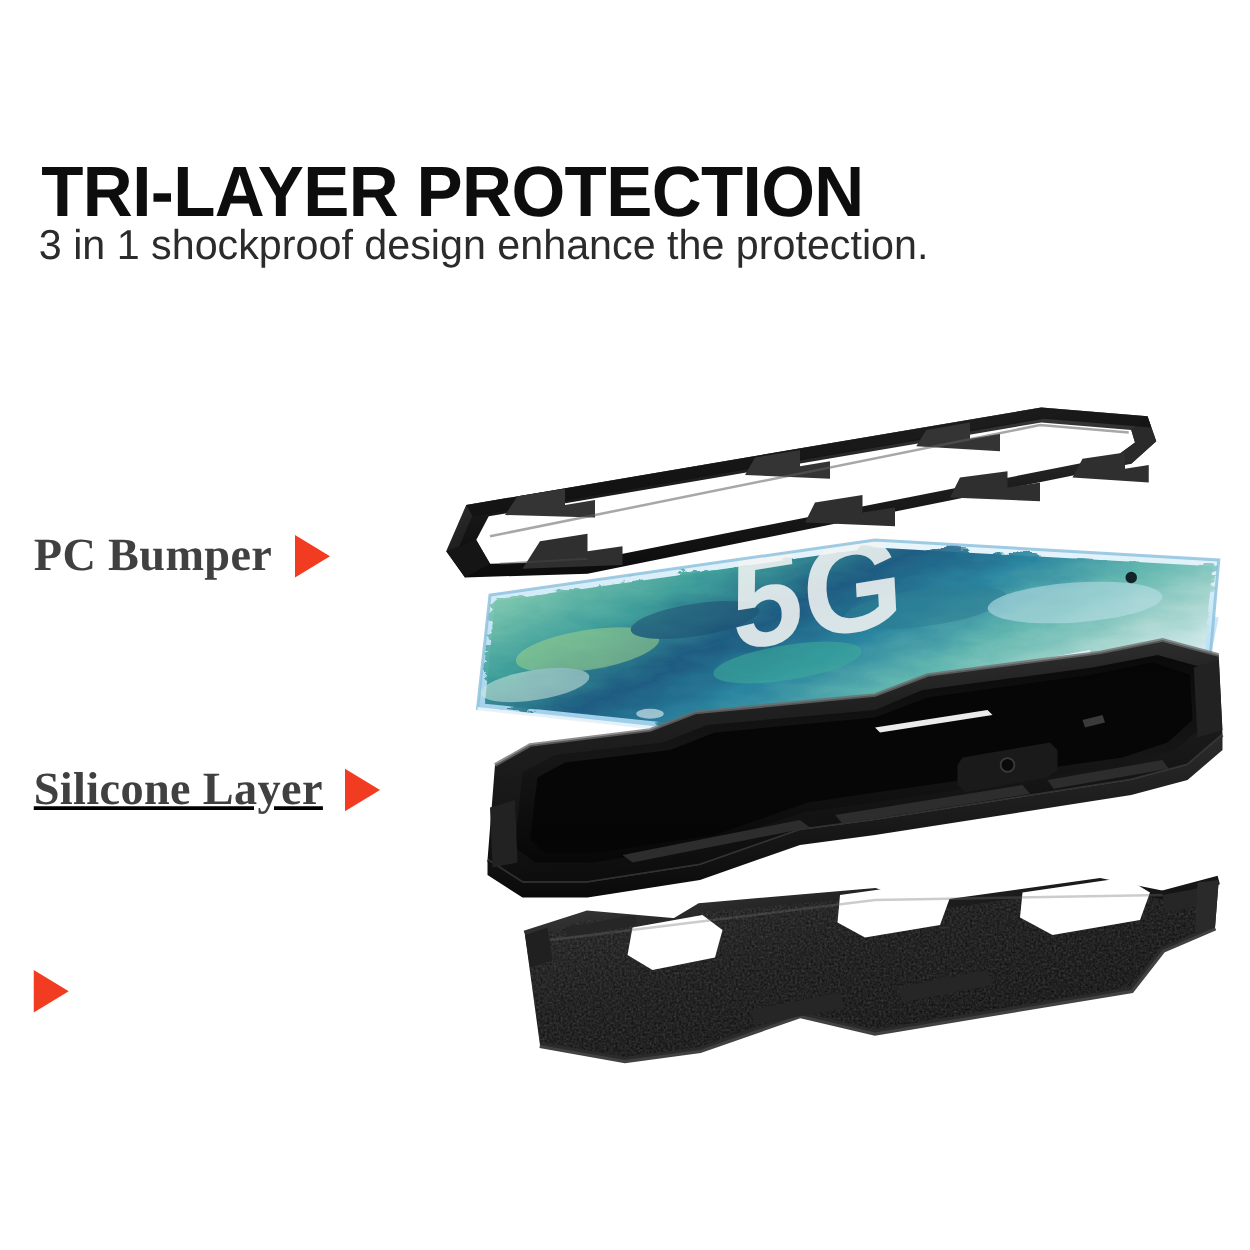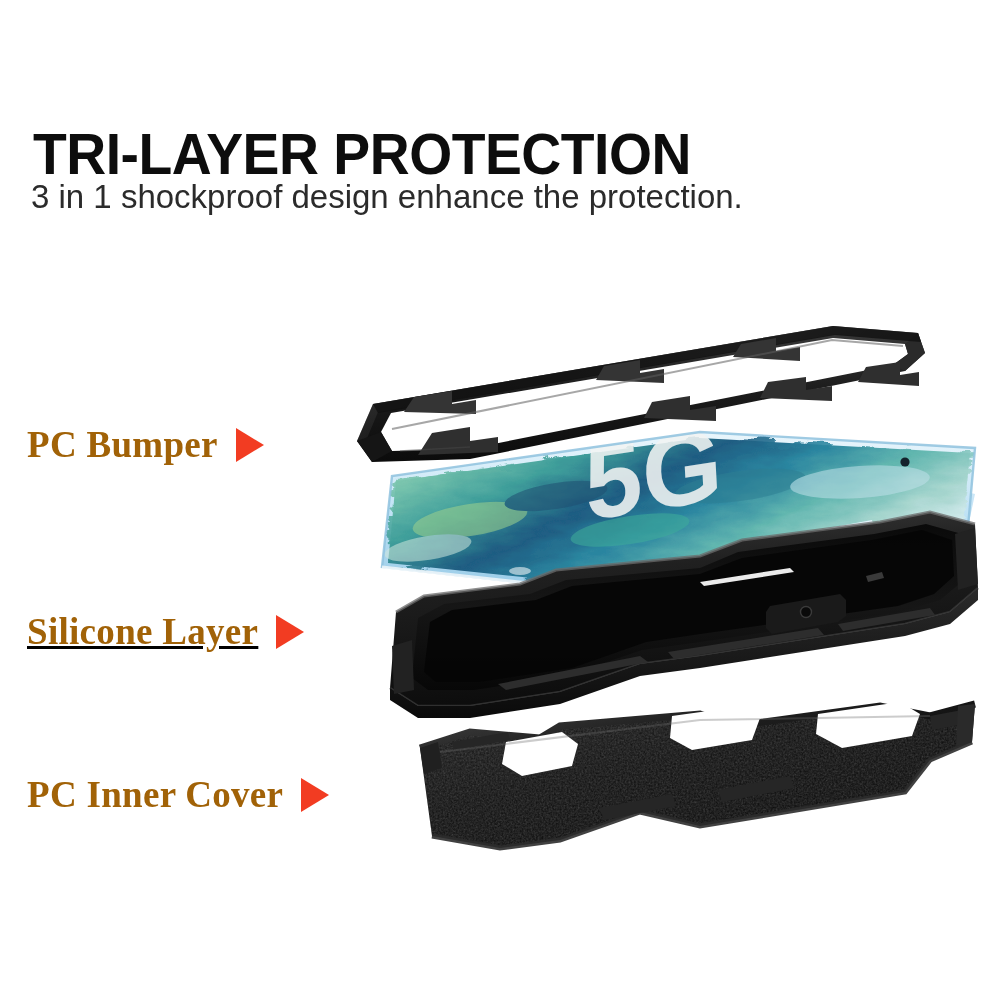--- a/index.html
+++ b/index.html
@@ -58,21 +58,21 @@
     display: flex;
     align-items: center;
     gap: 18px;
     white-space: nowrap;
   }
   .layer-label .ltext {
     font-family: "Liberation Serif", serif;
     font-weight: 700;
     font-size: 37px;
     line-height: 1;
-    color: #a16207;
+    color: #404040;
     letter-spacing: 0.3px;
   }
   .arrow-tri {
     width: 0;
     height: 0;
     border-top: 17px solid transparent;
     border-bottom: 17px solid transparent;
     border-left: 28px solid #f23c22;
     flex: none;
   }
@@ -339,17 +339,16 @@
     <span class="ltext">PC Bumper</span>
     <span class="arrow-tri"></span>
   </div>
 
   <div class="layer-label" id="label-silicone">
     <span class="ltext">Silicone Layer</span>
     <span class="arrow-tri"></span>
   </div>
 
   <div class="layer-label" id="label-inner">
-    <span class="ltext">PC Inner Cover</span>
     <span class="arrow-tri"></span>
   </div>
 
 </div>
 
 </body></html>

